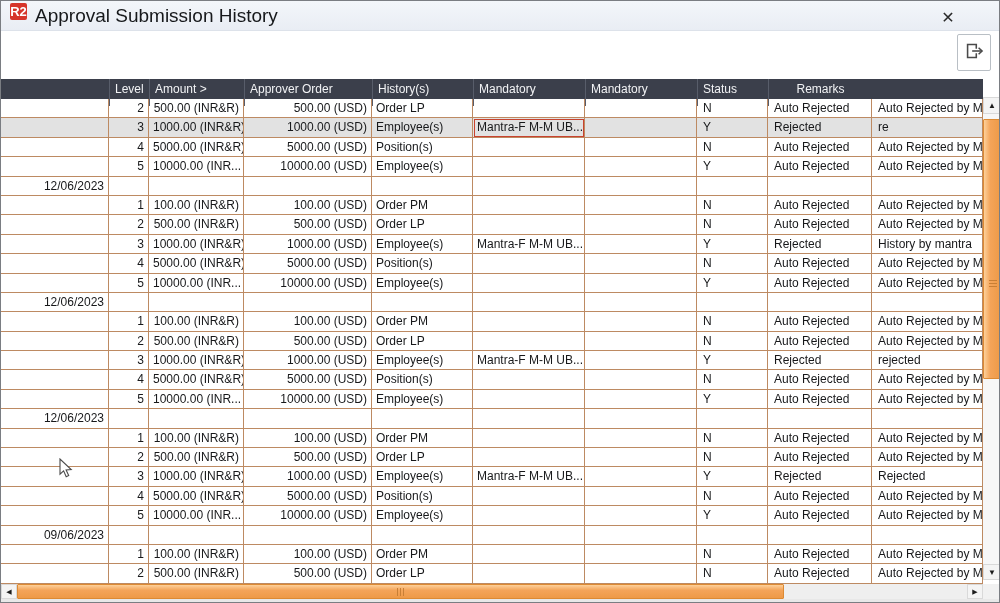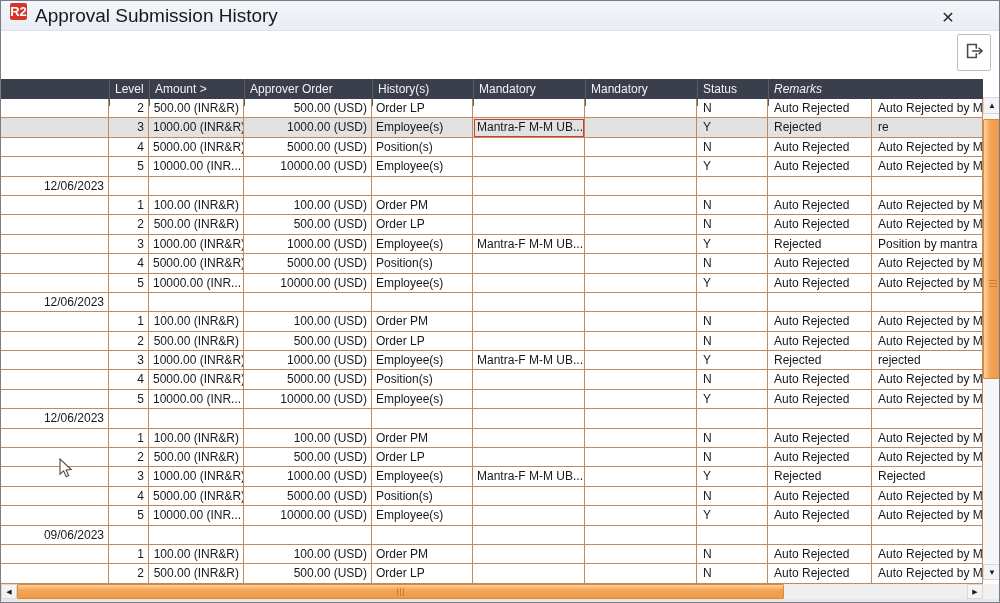--- a/index.html
+++ b/index.html
@@ -29,21 +29,21 @@
   
   .grid { position:absolute; left:0; top:78px; width:982px; height:505px;
           background:#fff; overflow:hidden; }
   .hrow, .row { display:grid;
      grid-template-columns:108px 40px 95px 128px 101px 112px 112px 71px 104px 111px; }
   .hrow { height:20px; background:#3b3f4b; }
   .hcell { color:#f2f3f5; font-size:12px; line-height:20px; padding:0 5px;
            white-space:nowrap; overflow:hidden; text-align:left;
            border-left:1px solid #585d6a; }
   .hcell:first-child { border-left:none; text-align:left; padding-left:9px;margin-top:27px; }
-  .hcell.h-right { text-align:left;font-style:italic; }
+  .hcell.h-right { text-align:center; }
   .row { height:19.4px; background:#fff; }
   .row.selected { background:#e2e2e2; }
   .cell { font-size:12px; line-height:18px; color:#17181a; padding:0 4px;
           white-space:nowrap; overflow:hidden;
           border-right:1px solid #bd8a62; border-bottom:1px solid #bd8a62; }
   .c0,.c1,.c2,.c3 { text-align:right; }
   .c7,.c8,.c9 { padding-left:6px; }
   .cell.boxed { outline:1px solid #c8432f; outline-offset:-2px; }
 
   
@@ -198,21 +198,21 @@
         <div class="row">
           <div class="cell c0"></div>
           <div class="cell c1">3</div>
           <div class="cell c2">1000.00 (INR&amp;R)</div>
           <div class="cell c3">1000.00 (USD)</div>
           <div class="cell c4">Employee(s)</div>
           <div class="cell c5">Mantra-F M-M UB...</div>
           <div class="cell c6"></div>
           <div class="cell c7">Y</div>
           <div class="cell c8">Rejected</div>
-          <div class="cell c9">Position by mantra</div>
+          <div class="cell c9">History by mantra</div>
         </div>
         <div class="row">
           <div class="cell c0"></div>
           <div class="cell c1">4</div>
           <div class="cell c2">5000.00 (INR&amp;R)</div>
           <div class="cell c3">5000.00 (USD)</div>
           <div class="cell c4">Position(s)</div>
           <div class="cell c5"></div>
           <div class="cell c6"></div>
           <div class="cell c7">N</div>

